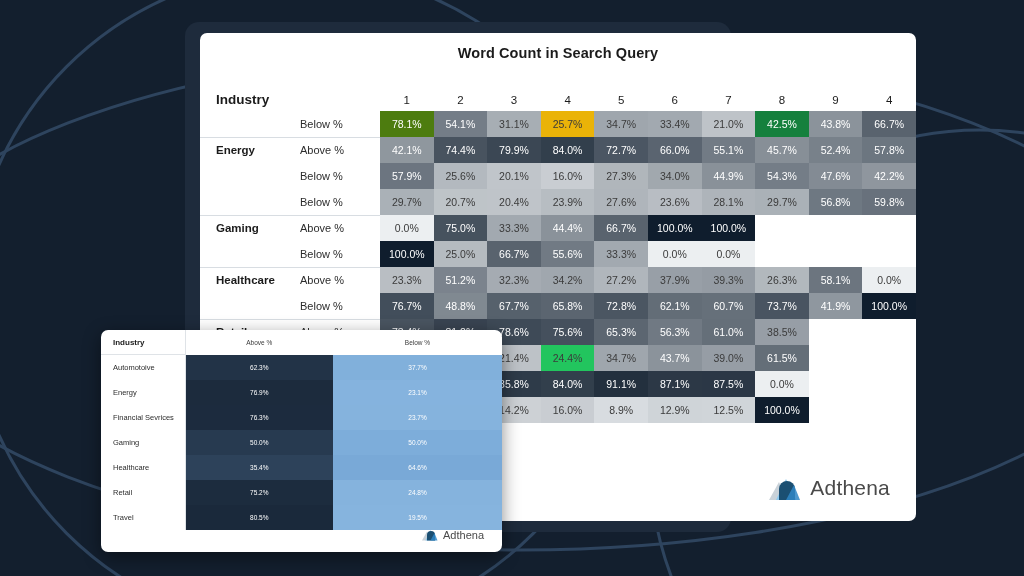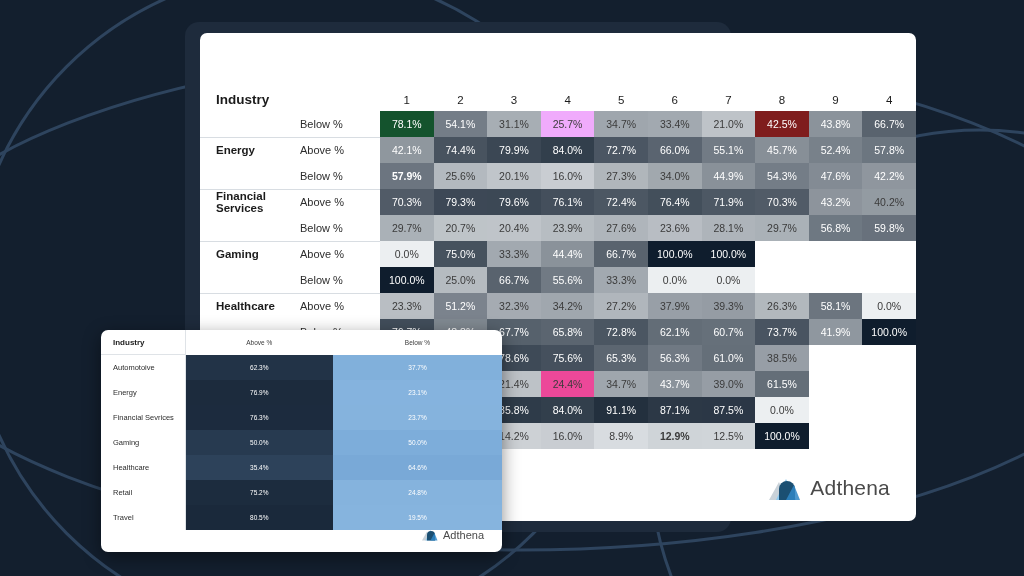--- a/index.html
+++ b/index.html
@@ -108,20 +108,21 @@
 
 <svg id="bg-arcs" viewBox="0 0 1024 576">
   <circle cx="300" cy="300" r="330" fill="none" stroke="#2e445e" stroke-width="3"></circle>
   <ellipse cx="520" cy="300" rx="640" ry="250" fill="none" stroke="#2e445e" stroke-width="3"></ellipse>
   <circle cx="980" cy="460" r="330" fill="none" stroke="#2e445e" stroke-width="3"></circle>
 </svg>
 
 <div id="main-frame"></div>
 
 <div id="main-card">
+  <div id="main-title">Word Count in Search Query</div>
   <table id="grid">
     <colgroup>
       <col class="c-ind">
         <col class="c-met">
       <col class="c-num">
         <col class="c-num">
         <col class="c-num">
         <col class="c-num">
         <col class="c-num">
       <col class="c-num">
@@ -143,72 +144,58 @@
           <th class="hdr-num">7</th>
           <th class="hdr-num">8</th>
           <th class="hdr-num">9</th>
           <th class="hdr-num">4</th>
         </tr>
     </thead>
     <tbody id="grid-body">
         <tr>
           <td class="lbl-ind"></td>
           <td class="lbl-met">Below %</td>
-          <td class="cell cellwrap" style="background: #14532d;">78.1%</td>
+          <td class="cell cellwrap" style="background: #4d7c0f;">78.1%</td>
           <td class="cell cellwrap" style="background: rgb(116, 125, 135);">54.1%</td>
           <td class="cell cellwrap dark-txt" style="background: rgb(167, 174, 180);">31.1%</td>
-          <td class="cell cellwrap dark-txt" style="background: #f0abfc;">25.7%</td>
+          <td class="cell cellwrap dark-txt" style="background: #eab308;">25.7%</td>
           <td class="cell cellwrap dark-txt" style="background: rgb(159, 166, 173);">34.7%</td>
           <td class="cell cellwrap dark-txt" style="background: rgb(162, 169, 176);">33.4%</td>
           <td class="cell cellwrap dark-txt" style="background: rgb(190, 195, 200);">21.0%</td>
-          <td class="cell cellwrap" style="background: #7f1d1d; margin-top: 28px;">42.5%</td>
+          <td class="cell cellwrap" style="background: #15803d; margin-top: 28px;">42.5%</td>
           <td class="cell cellwrap" style="background: rgb(139, 147, 155);">43.8%</td>
           <td class="cell cellwrap" style="background: rgb(89, 99, 110);">66.7%</td>
         </tr>
         <tr class="grp-top">
           <td class="lbl-ind">Energy</td>
           <td class="lbl-met">Above %</td>
           <td class="cell cellwrap" style="background: rgb(143, 151, 158);">42.1%</td>
           <td class="cell cellwrap" style="background: rgb(72, 83, 95);">74.4%</td>
           <td class="cell cellwrap" style="background: rgb(59, 71, 84);">79.9%</td>
           <td class="cell cellwrap" style="background: rgb(50, 63, 76);">84.0%</td>
           <td class="cell cellwrap" style="background: rgb(75, 86, 99);">72.7%</td>
           <td class="cell cellwrap" style="background: rgb(90, 100, 112);">66.0%</td>
           <td class="cell cellwrap" style="background: rgb(114, 123, 133);">55.1%</td>
           <td class="cell cellwrap" style="background: rgb(135, 143, 151);">45.7%</td>
           <td class="cell cellwrap" style="background: rgb(120, 129, 138);">52.4%</td>
           <td class="cell cellwrap" style="background: rgb(108, 118, 128);">57.8%</td>
         </tr>
         <tr>
           <td class="lbl-ind"></td>
           <td class="lbl-met">Below %</td>
-          <td class="cell cellwrap" style="background: rgb(108, 117, 128); font-weight: bold;">57.9%</td>
+          <td class="cell cellwrap" style="background: rgb(108, 117, 128);">57.9%</td>
           <td class="cell cellwrap dark-txt" style="background: rgb(179, 185, 191);">25.6%</td>
           <td class="cell cellwrap dark-txt" style="background: rgb(192, 197, 202);">20.1%</td>
           <td class="cell cellwrap dark-txt" style="background: rgb(201, 205, 210);">16.0%</td>
           <td class="cell cellwrap dark-txt" style="background: rgb(176, 182, 187);">27.3%</td>
           <td class="cell cellwrap dark-txt" style="background: rgb(161, 168, 174);">34.0%</td>
           <td class="cell cellwrap" style="background: rgb(137, 145, 153);">44.9%</td>
           <td class="cell cellwrap" style="background: rgb(116, 125, 135);">54.3%</td>
           <td class="cell cellwrap" style="background: rgb(131, 139, 148);">47.6%</td>
           <td class="cell cellwrap" style="background: rgb(143, 150, 158);">42.2%</td>
-        </tr>
-        <tr class="grp-top">
-          <td class="lbl-ind">Financial Services</td>
-          <td class="lbl-met">Above %</td>
-          <td class="cell cellwrap" style="background: rgb(81, 91, 103);">70.3%</td>
-          <td class="cell cellwrap" style="background: rgb(61, 72, 86);">79.3%</td>
-          <td class="cell cellwrap" style="background: rgb(60, 72, 85);">79.6%</td>
-          <td class="cell cellwrap" style="background: rgb(68, 79, 92);">76.1%</td>
-          <td class="cell cellwrap" style="background: rgb(76, 87, 99);">72.4%</td>
-          <td class="cell cellwrap" style="background: rgb(67, 79, 91);">76.4%</td>
-          <td class="cell cellwrap" style="background: rgb(77, 88, 100);">71.9%</td>
-          <td class="cell cellwrap" style="background: rgb(81, 91, 103);">70.3%</td>
-          <td class="cell cellwrap" style="background: rgb(141, 148, 156);">43.2%</td>
-          <td class="cell cellwrap dark-txt" style="background: rgb(147, 155, 162);">40.2%</td>
         </tr>
         <tr>
           <td class="lbl-ind"></td>
           <td class="lbl-met">Below %</td>
           <td class="cell cellwrap dark-txt" style="background: rgb(170, 177, 183);">29.7%</td>
           <td class="cell cellwrap dark-txt" style="background: rgb(190, 196, 200);">20.7%</td>
           <td class="cell cellwrap dark-txt" style="background: rgb(191, 196, 201);">20.4%</td>
           <td class="cell cellwrap dark-txt" style="background: rgb(183, 189, 194);">23.9%</td>
           <td class="cell cellwrap dark-txt" style="background: rgb(175, 181, 187);">27.6%</td>
           <td class="cell cellwrap dark-txt" style="background: rgb(184, 189, 195);">23.6%</td>
@@ -286,21 +273,21 @@
           <td class="cell cellwrap dark-txt" style="background: rgb(151, 158, 166);">38.5%</td>
           <td class="cell cellwrap empty"></td>
           <td class="cell cellwrap empty"></td>
         </tr>
         <tr>
           <td class="lbl-ind"></td>
           <td class="lbl-met">Below %</td>
           <td class="cell cellwrap dark-txt" style="background: rgb(177, 183, 189);">26.6%</td>
           <td class="cell cellwrap dark-txt" style="background: rgb(194, 200, 204);">18.8%</td>
           <td class="cell cellwrap dark-txt" style="background: rgb(189, 194, 199);">21.4%</td>
-          <td class="cell cellwrap dark-txt" style="background: #ec4899;">24.4%</td>
+          <td class="cell cellwrap dark-txt" style="background: #22c55e;">24.4%</td>
           <td class="cell cellwrap dark-txt" style="background: rgb(159, 166, 173);">34.7%</td>
           <td class="cell cellwrap" style="background: rgb(139, 147, 155);">43.7%</td>
           <td class="cell cellwrap dark-txt" style="background: rgb(150, 157, 165);">39.0%</td>
           <td class="cell cellwrap" style="background: rgb(100, 110, 120);">61.5%</td>
           <td class="cell cellwrap empty"></td>
           <td class="cell cellwrap empty"></td>
         </tr>
         <tr class="grp-top">
           <td class="lbl-ind">Travel</td>
           <td class="lbl-met">Above %</td>
@@ -316,21 +303,21 @@
           <td class="cell cellwrap empty"></td>
         </tr>
         <tr>
           <td class="lbl-ind"></td>
           <td class="lbl-met">Below %</td>
           <td class="cell cellwrap dark-txt" style="background: rgb(186, 191, 197);">22.7%</td>
           <td class="cell cellwrap dark-txt" style="background: rgb(190, 196, 200);">20.7%</td>
           <td class="cell cellwrap dark-txt" style="background: rgb(205, 209, 213);">14.2%</td>
           <td class="cell cellwrap dark-txt" style="background: rgb(201, 205, 210);">16.0%</td>
           <td class="cell cellwrap dark-txt" style="background: rgb(216, 220, 224);">8.9%</td>
-          <td class="cell cellwrap dark-txt" style="background: rgb(207, 212, 216); font-weight: bold;">12.9%</td>
+          <td class="cell cellwrap dark-txt" style="background: rgb(207, 212, 216);">12.9%</td>
           <td class="cell cellwrap dark-txt" style="background: rgb(208, 213, 217);">12.5%</td>
           <td class="cell cellwrap" style="background: rgb(15, 29, 45);">100.0%</td>
           <td class="cell cellwrap empty"></td>
           <td class="cell cellwrap empty"></td>
         </tr>
       </tbody>
   </table>
   <div id="adthena-main">
     <svg width="34" height="30" viewBox="0 0 34 30">
       <polygon points="2,27 12,9 20,27" fill="#c9d2d9"></polygon>

